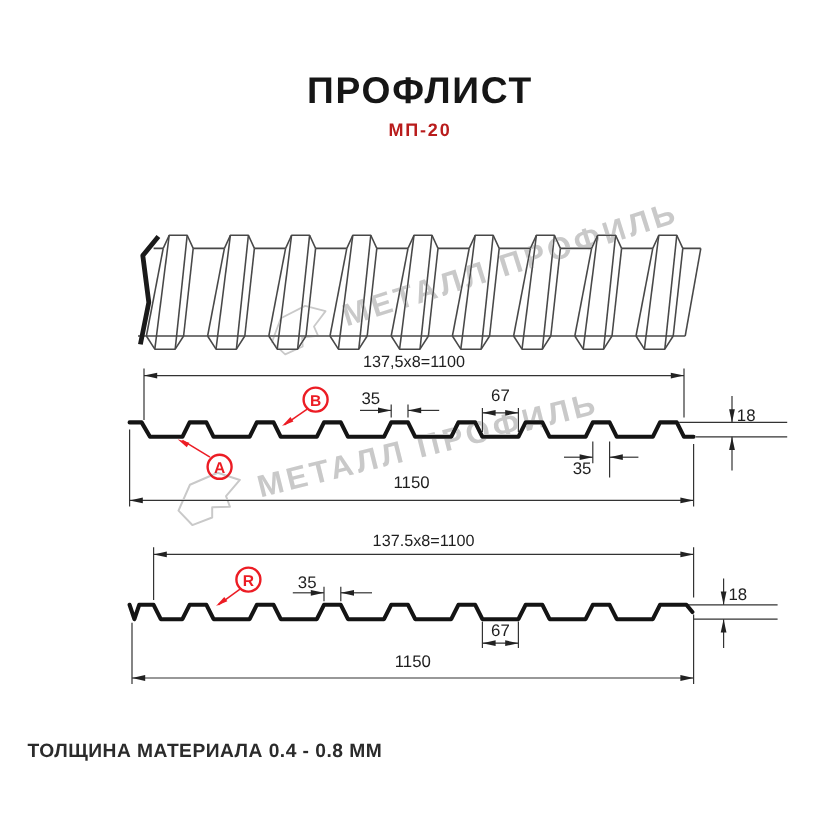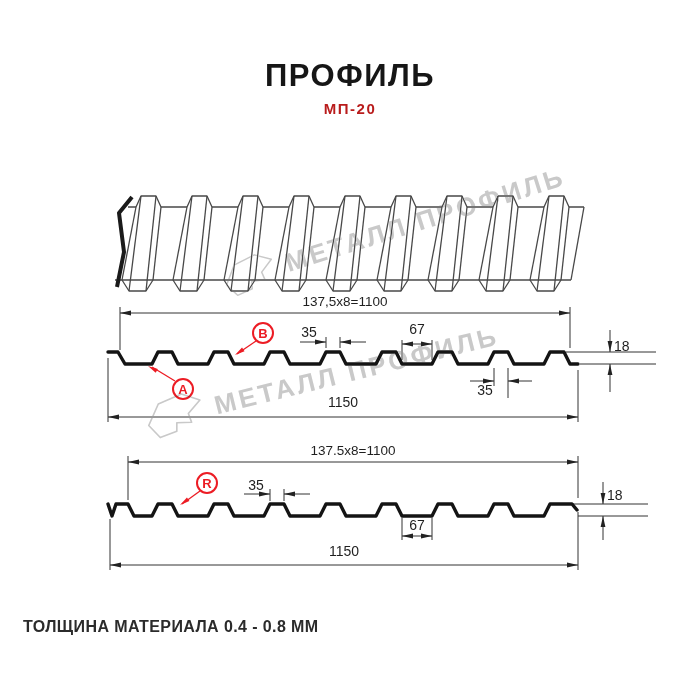--- a/index.html
+++ b/index.html
@@ -19,21 +19,21 @@
          font-size:16px;font-weight:600;letter-spacing:0.4px;color:#2b2b2b;padding-left:23px;}
   svg text{font-family:"Liberation Sans","DejaVu Sans",sans-serif;font-size:14px;fill:#1f1f1f;}
   svg text.red{fill:#ec1c24;font-weight:700;font-size:13px;}
   svg text.module{font-size:13.5px;}
 </style>
 </head>
 <body>
 
 <div class="canvas">
 
-  <h1 class="title">ПРОФИЛЬ</h1>
+  <h1 class="title">ПРОФЛИСТ</h1>
   <div class="subtitle">МП-20</div>
 
   <svg class="drawing" width="700" height="700" viewBox="0 0 700 700">
     <defs>
       <path id="aL" d="M0,0 L11,-2.4 L11,2.4 Z"></path>
       <path id="aR" d="M0,0 L-11,-2.4 L-11,2.4 Z"></path>
       <path id="aU" d="M0,0 L-2.4,11 L2.4,11 Z"></path>
       <path id="aD" d="M0,0 L-2.4,-11 L2.4,-11 Z"></path>
       <g id="rib3d" stroke="#484848" stroke-width="1.3" fill="none" stroke-linejoin="round">
         <path d="M0,280 L7,291 L24,291 L31,280"></path>

